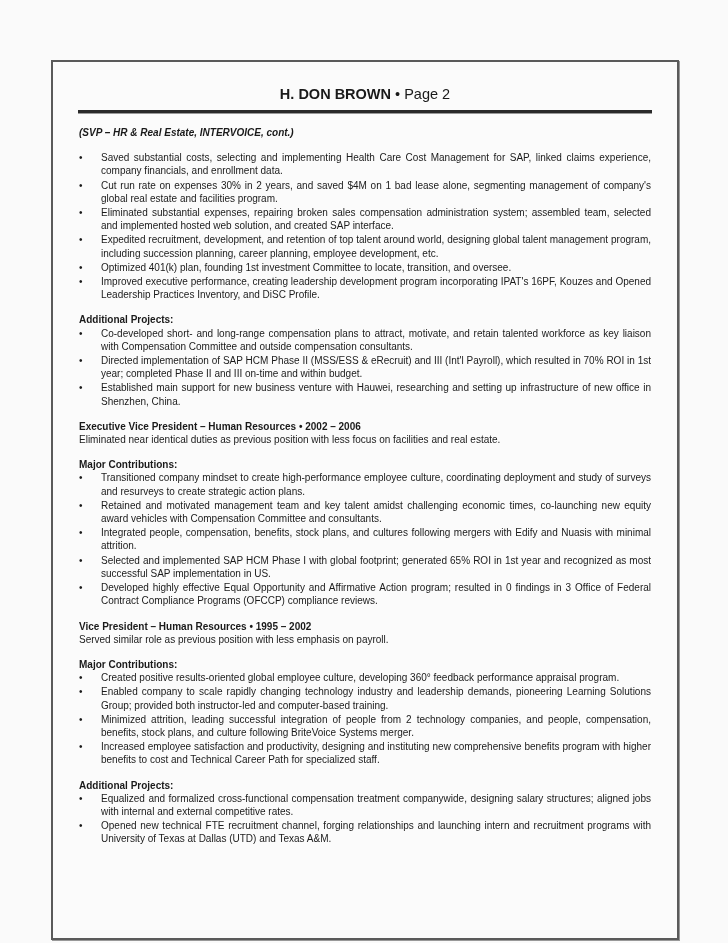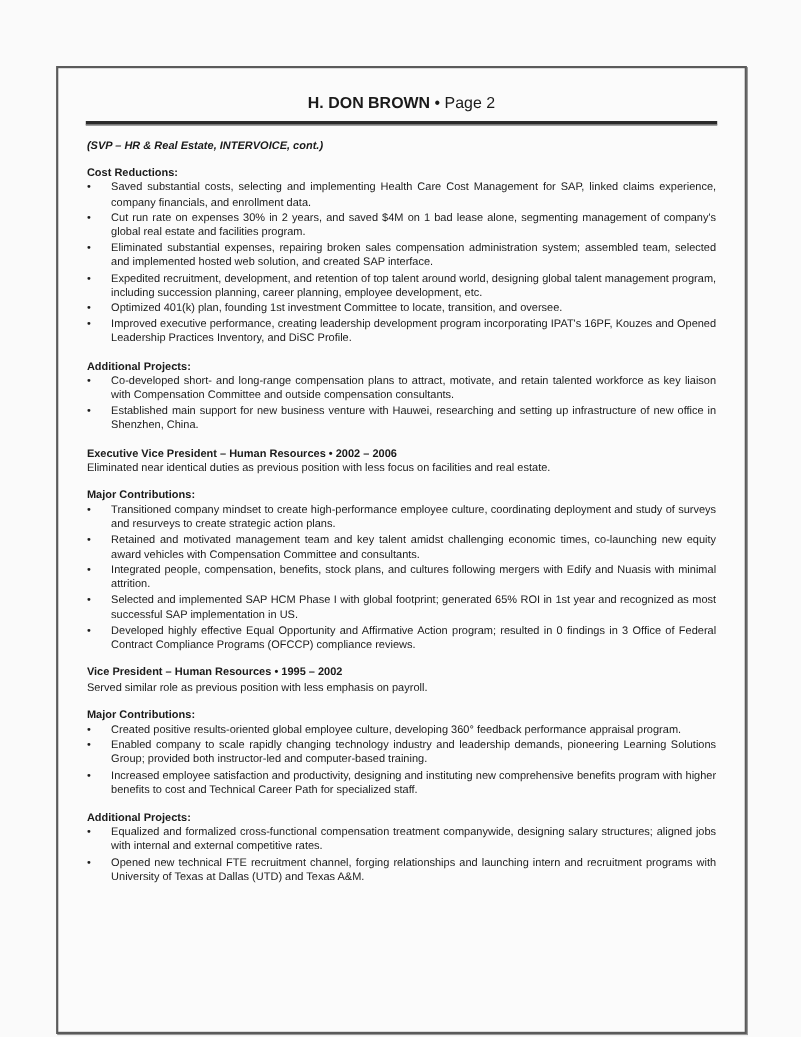--- a/index.html
+++ b/index.html
@@ -24,53 +24,54 @@
 
 <div class="page">
   <div class="header">
     <span class="name">H. DON BROWN</span><span> • </span><span>Page 2</span>
   </div>
   <div class="rule"></div>
 
   <div class="content">
     <div class="cont">(SVP – HR &amp; Real Estate, INTERVOICE, cont.)</div>
 
-    <div class="h">Cost Reductions:</div>
     <ul>
       <li>Saved substantial costs, selecting and implementing Health Care Cost Management for SAP, linked claims experience, company financials, and enrollment data.</li>
       <li>Cut run rate on expenses 30% in 2 years, and saved $4M on 1 bad lease alone, segmenting management of company's global real estate and facilities program.</li>
       <li>Eliminated substantial expenses, repairing broken sales compensation administration system; assembled team, selected and implemented hosted web solution, and created SAP interface.</li>
       <li>Expedited recruitment, development, and retention of top talent around world, designing global talent management program, including succession planning, career planning, employee development, etc.</li>
       <li>Optimized 401(k) plan, founding 1st investment Committee to locate, transition, and oversee.</li>
       <li>Improved executive performance, creating leadership development program incorporating IPAT's 16PF, Kouzes and Opened Leadership Practices Inventory, and DiSC Profile.</li>
     </ul>
 
     <div class="h">Additional Projects:</div>
     <ul>
       <li>Co-developed short- and long-range compensation plans to attract, motivate, and retain talented workforce as key liaison with Compensation Committee and outside compensation consultants.</li>
+      <li>Directed implementation of SAP HCM Phase II (MSS/ESS &amp; eRecruit) and III (Int'l Payroll), which resulted in 70% ROI in 1st year; completed Phase II and III on-time and within budget.</li>
       <li>Established main support for new business venture with Hauwei, researching and setting up infrastructure of new office in Shenzhen, China.</li>
     </ul>
 
     <div class="h">Executive Vice President – Human Resources • 2002 – 2006</div>
     <p>Eliminated near identical duties as previous position with less focus on facilities and real estate.</p>
     <div class="h">Major Contributions:</div>
     <ul>
       <li>Transitioned company mindset to create high-performance employee culture, coordinating deployment and study of surveys and resurveys to create strategic action plans.</li>
       <li>Retained and motivated management team and key talent amidst challenging economic times, co-launching new equity award vehicles with Compensation Committee and consultants.</li>
       <li>Integrated people, compensation, benefits, stock plans, and cultures following mergers with Edify and Nuasis with minimal attrition.</li>
       <li>Selected and implemented SAP HCM Phase I with global footprint; generated 65% ROI in 1st year and recognized as most successful SAP implementation in US.</li>
       <li>Developed highly effective Equal Opportunity and Affirmative Action program; resulted in 0 findings in 3 Office of Federal Contract Compliance Programs (OFCCP) compliance reviews.</li>
     </ul>
 
     <div class="h">Vice President – Human Resources • 1995 – 2002</div>
     <p>Served similar role as previous position with less emphasis on payroll.</p>
     <div class="h">Major Contributions:</div>
     <ul>
       <li>Created positive results-oriented global employee culture, developing 360° feedback performance appraisal program.</li>
       <li>Enabled company to scale rapidly changing technology industry and leadership demands, pioneering Learning Solutions Group; provided both instructor-led and computer-based training.</li>
+      <li>Minimized attrition, leading successful integration of people from 2 technology companies, and people, compensation, benefits, stock plans, and culture following BriteVoice Systems merger.</li>
       <li>Increased employee satisfaction and productivity, designing and instituting new comprehensive benefits program with higher benefits to cost and Technical Career Path for specialized staff.</li>
     </ul>
 
     <div class="h">Additional Projects:</div>
     <ul>
       <li>Equalized and formalized cross-functional compensation treatment companywide, designing salary structures; aligned jobs with internal and external competitive rates.</li>
       <li>Opened new technical FTE recruitment channel, forging relationships and launching intern and recruitment programs with University of Texas at Dallas (UTD) and Texas A&amp;M.</li>
     </ul>
   </div>
 </div>

